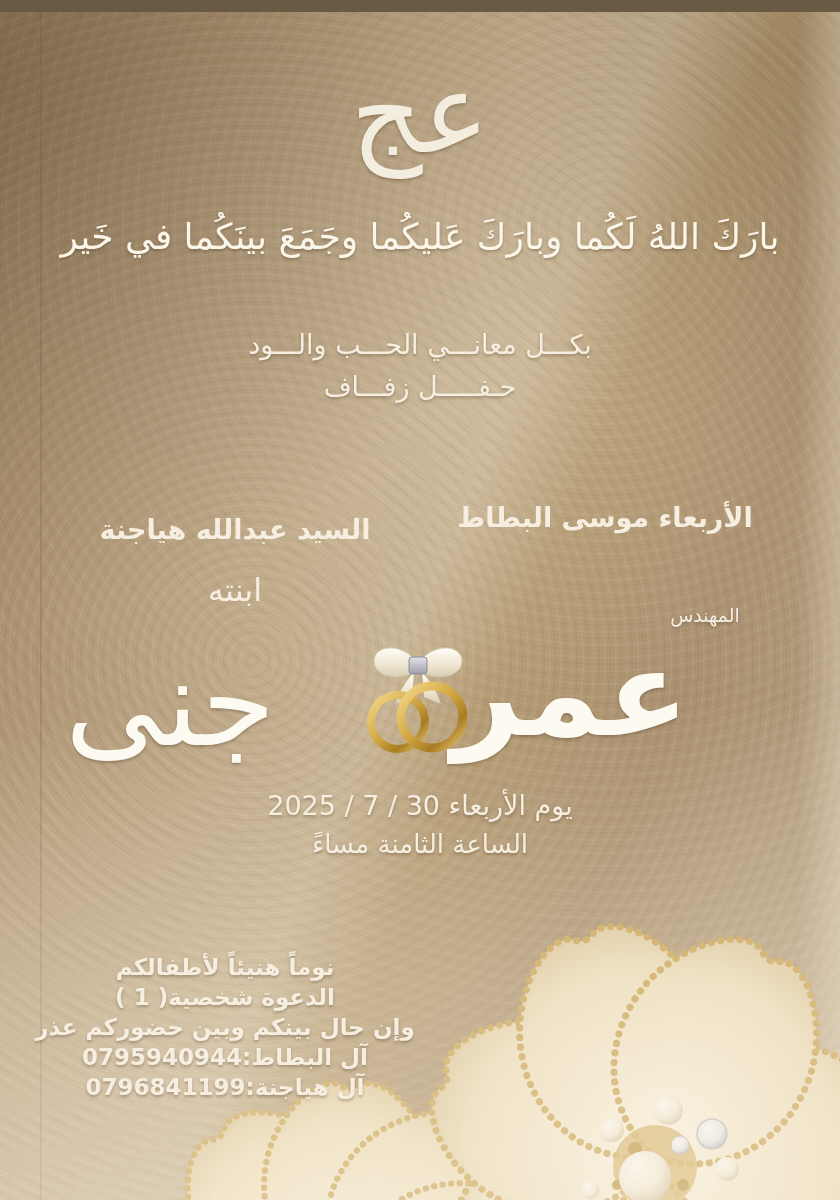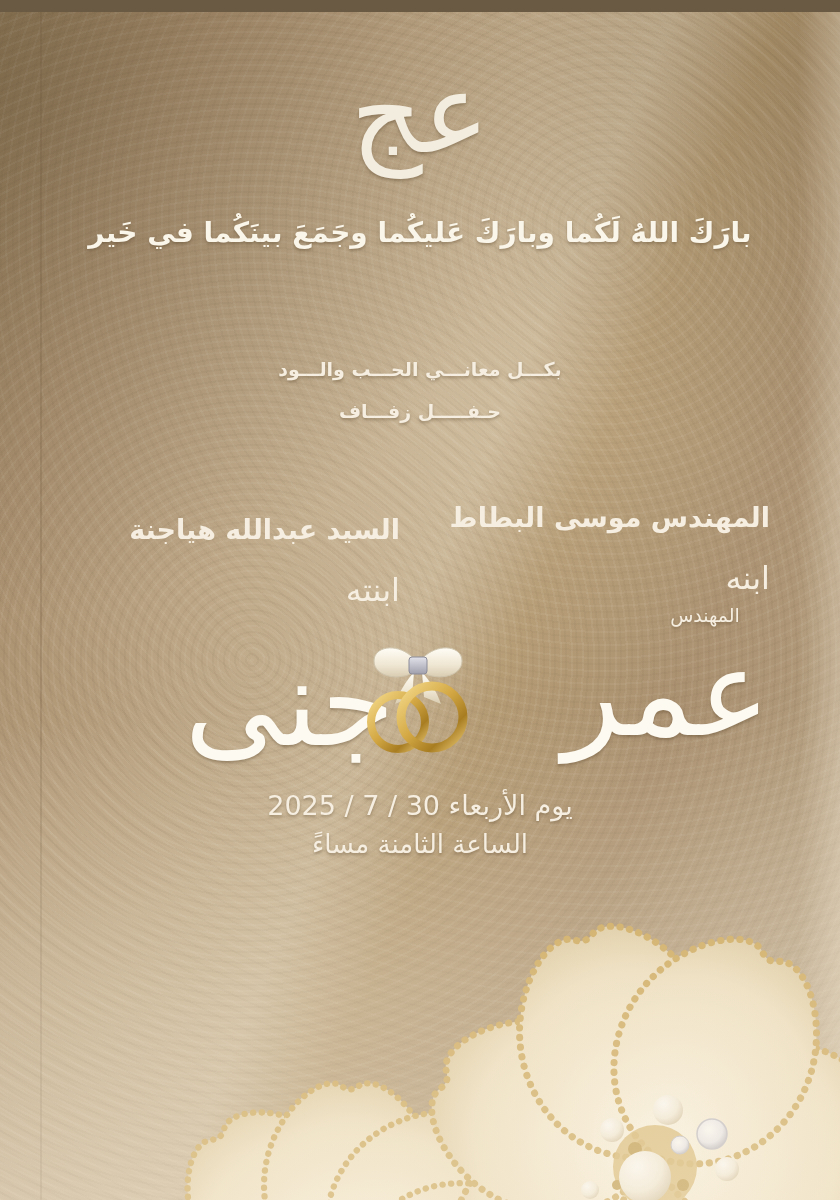--- a/index.html
+++ b/index.html
@@ -20,30 +20,30 @@
     color:#f6efe1;
   }
   .seam{position:absolute;top:0;left:40px;width:2px;height:100%;background:rgba(110,88,58,.22);}
   .right-strip{position:absolute;top:0;right:0;width:42px;height:100%;
     background:linear-gradient(to right, rgba(250,240,220,0), rgba(250,240,220,.30));}
   .bottom-light{position:absolute;inset:0;pointer-events:none;
     background:linear-gradient(178deg, rgba(242,230,208,0) 58%, rgba(242,230,208,.34) 80%, rgba(246,236,216,.5) 100%);}
   .txt{position:absolute;text-shadow:0 2px 3px rgba(80,60,35,.35);}
   .center{left:0;right:0;text-align:center;}
   .monogram{top:34px;font-size:112px;line-height:1.2;font-weight:400;color:#f3ede0;}
-  .blessing{top:204px;font-size:28px;font-weight:700;letter-spacing:1px;color:#fbf6ea;}
-  .intro{top:336px;font-size:19px;font-weight:700;line-height:42px;}
-  .col{position:absolute;text-align:right;}
+  .blessing{top:204px;font-size:36px;font-weight:400;letter-spacing:1px;color:#fbf6ea;}
+  .intro{top:312px;font-size:27px;font-weight:400;line-height:42px;}
+  .col{position:absolute;text-align:center;}
   .groom-col{top:490px;left:440px;width:330px;}
   .bride-col{top:502px;left:70px;width:330px;}
   .father{font-size:27px;font-weight:700;}
   .relation{font-size:32px;font-weight:400;margin-top:26px;}
   .groom-title{top:592px;left:645px;width:120px;font-size:19px;font-weight:400;text-align:center;}
-  .big-name{font-size:120px;font-weight:400;line-height:140px;text-align:right;color:#fdfaf2;}
-  .groom-name{top:612px;left:440px;width:330px;}
+  .big-name{font-size:120px;font-weight:400;line-height:140px;text-align:left;color:#fdfaf2;}
+  .groom-name{top:612px;left:452px;width:330px;font-weight:bold;}
   .bride-name{top:622px;left:65px;width:330px;}
   .event{top:774px;font-size:26px;font-weight:400;line-height:39px;}
   .event .date-line{font-size:27px;}
   .notes{top:940px;left:20px;width:410px;text-align:center;font-size:23px;font-weight:700;line-height:30px;}
   .rings{position:absolute;left:362px;top:616px;width:112px;height:132px;}
   .flowers{position:absolute;left:0;top:860px;width:840px;height:340px;}
 </style>
 </head>
 <body>
 
@@ -112,22 +112,21 @@
   <div class="txt center monogram">عج</div>
 
   <div class="txt center blessing">بارَكَ اللهُ لَكُما وبارَكَ عَليكُما وجَمَعَ بينَكُما في خَير</div>
 
   <div class="txt center intro">
     <div>بكـــل معانـــي الحـــب والـــود</div>
     <div>حـفـــــل زفـــاف</div>
   </div>
 
   <div class="col groom-col">
-    <div class="father txt-shadow">المهندس موسى البطاط</div>
-    <div class="relation">ابنه</div>
+    <div class="father txt-shadow">الأربعاء موسى البطاط</div>
   </div>
   <div class="txt groom-title">المهندس</div>
   <div class="txt big-name groom-name">عمر</div>
 
   <div class="col bride-col">
     <div class="father">السيد عبدالله هياجنة</div>
     <div class="relation">ابنته</div>
   </div>
   <div class="txt big-name bride-name">جنى</div>
 
@@ -160,14 +159,21 @@
       <circle cx="36" cy="94" r="27" fill="none" stroke="url(#ringGold)" stroke-width="8"></circle>
       <circle cx="70" cy="89" r="31" fill="none" stroke="url(#ringGold)" stroke-width="9"></circle>
     </g>
   </svg>
 
   <div class="txt center event">
     <div class="date-line">يوم الأربعاء 30 / 7 / 2025</div>
     <div>الساعة الثامنة مساءً</div>
   </div>
 
+  <div class="txt notes">
+    <div>نوماً هنيئاً لأطفالكم</div>
+    <div>الدعوة شخصية( 1 )</div>
+    <div>وإن حال بينكم وبين حضوركم عذر</div>
+    <div>آل البطاط:0795940944</div>
+    <div>آل هياجنة:0796841199</div>
+  </div>
 
 </div>
 
 </body></html>

